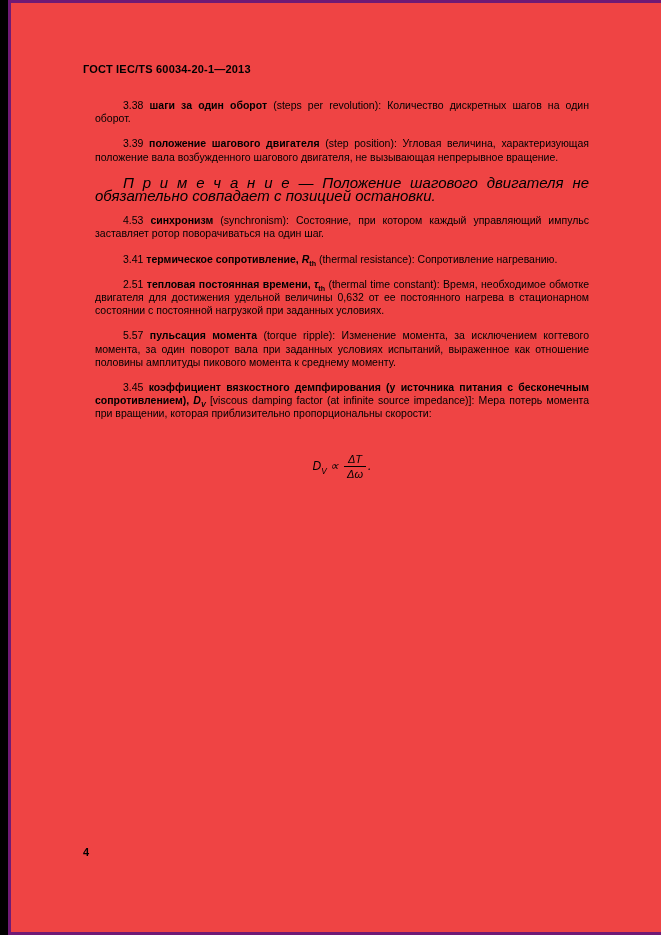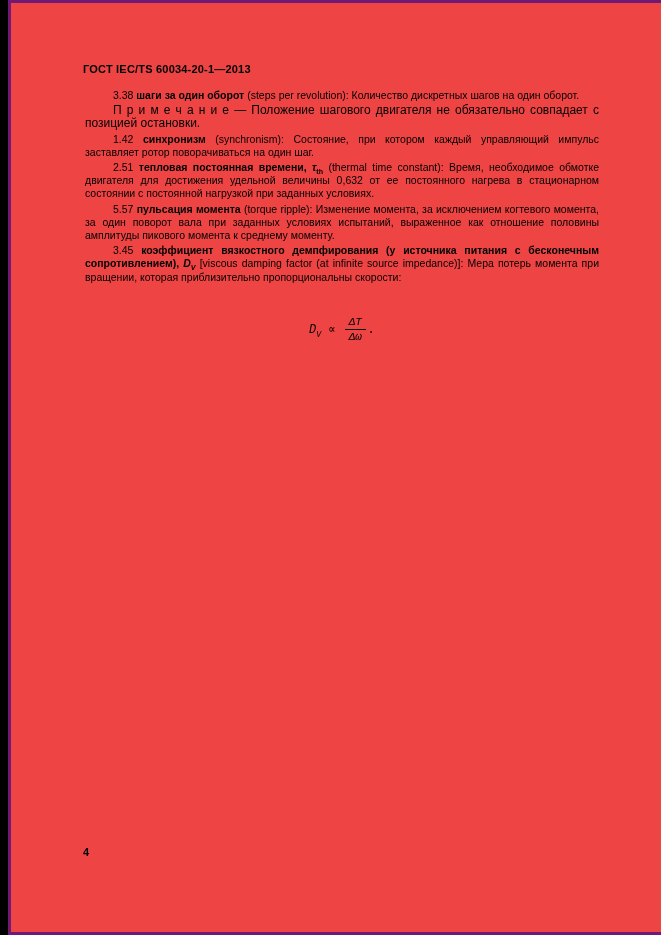--- a/index.html
+++ b/index.html
@@ -25,30 +25,30 @@
     letter-spacing: 0.2px;
   }
   .doc-body {
     position: absolute;
     left: 72px; top: 84px;
     width: 518px;
     font-size: 10.5px;
     line-height: 13.2px;
     text-align: justify;
   }
-  .doc-body p { margin: 2px; text-indent: 28px; }
-  .doc-body p.note { font-size: 12px; }
+  .doc-body p { margin: 12px; text-indent: 28px; }
+  .doc-body p.note { font-size: 15px; font-style: italic; }
   .b { font-weight: bold; }
   .i { font-style: italic; }
   sub { font-size: 0.68em; line-height: 0; }
   .formula {
     margin-top: 32px;
     text-align: center;
     text-indent: 0 !important;
-    font-family: Liberation Mono, monospace;
+    font-family: Liberation Sans, sans-serif;
     font-style: italic;
     font-size: 12px;
   }
   .frac {
     display: inline-block;
     vertical-align: middle;
     text-align: center;
     line-height: 1.15;
     font-size: 11px;
     margin: 0 2px;
@@ -65,22 +65,24 @@
 </head>
 <body>
 
 <div class="page">
 
   <div class="doc-header">ГОСТ IEC/TS 60034-20-1—2013</div>
 
   <div class="doc-body">
 
     <p class="body"><span>3.38 </span><span class="b">шаги за один оборот</span><span> (steps per revolution): Количество дискретных шагов на один оборот.</span></p>
+      <p class="body"><span>3.39 </span><span class="b">положение шагового двигателя</span><span> (step position): Угловая величина, характеризующая положение вала возбужденного шагового двигателя, не вызывающая непрерывное вращение.</span></p>
       <p class="body note"><span>П р и м е ч а н и е  —  Положение шагового двигателя не обязательно совпадает с позицией остановки.</span></p>
-      <p class="body"><span>1.42 </span><span class="b">синхронизм</span><span> (synchronism): Состояние, при котором каждый управляющий импульс заставляет ротор поворачиваться на один шаг.</span></p>
+      <p class="body"><span>4.53 </span><span class="b">синхронизм</span><span> (synchronism): Состояние, при котором каждый управляющий импульс заставляет ротор поворачиваться на один шаг.</span></p>
+      <p class="body"><span>3.41 </span><span class="b">термическое сопротивление, </span><span class="b i">R</span><sub class="b">th</sub><span> (thermal resistance): Сопротивление нагреванию.</span></p>
       <p class="body"><span>2.51 </span><span class="b">тепловая постоянная времени, </span><span class="b i">τ</span><sub class="b">th</sub><span> (thermal time constant): Время, необходимое обмотке двигателя для достижения удельной величины 0,632 от ее постоянного нагрева в стационарном состоянии с постоянной нагрузкой при заданных условиях.</span></p>
       <p class="body"><span>5.57 </span><span class="b">пульсация момента</span><span> (torque ripple): Изменение момента, за исключением когтевого момента, за один поворот вала при заданных условиях испытаний, выраженное как отношение половины амплитуды пикового момента к среднему моменту.</span></p>
       <p class="body"><span>3.45 </span><span class="b">коэффициент вязкостного демпфирования (у источника питания с бесконечным сопротивлением), </span><span class="b i">D</span><sub class="b i">V</sub><span> [viscous damping factor (at infinite source impedance)]: Мера потерь момента при вращении, которая приблизительно пропорциональны скорости:</span></p>
       <div class="formula">
       <span class="i">D</span><sub>V</sub>
       <span>∝</span>
       <span class="frac">
         <span class="num">ΔT</span>
         <span class="den">Δω</span>
       </span><span>.</span>

